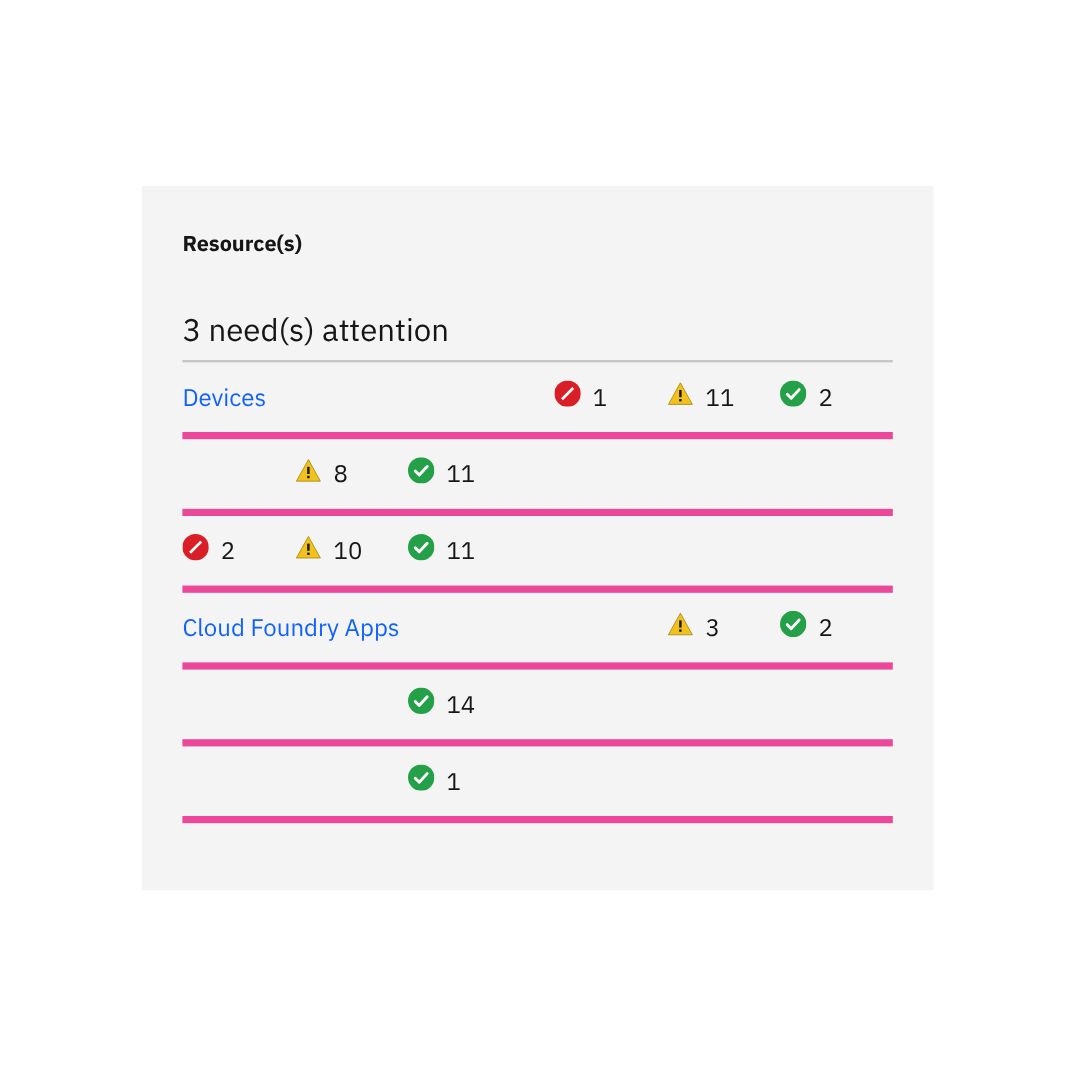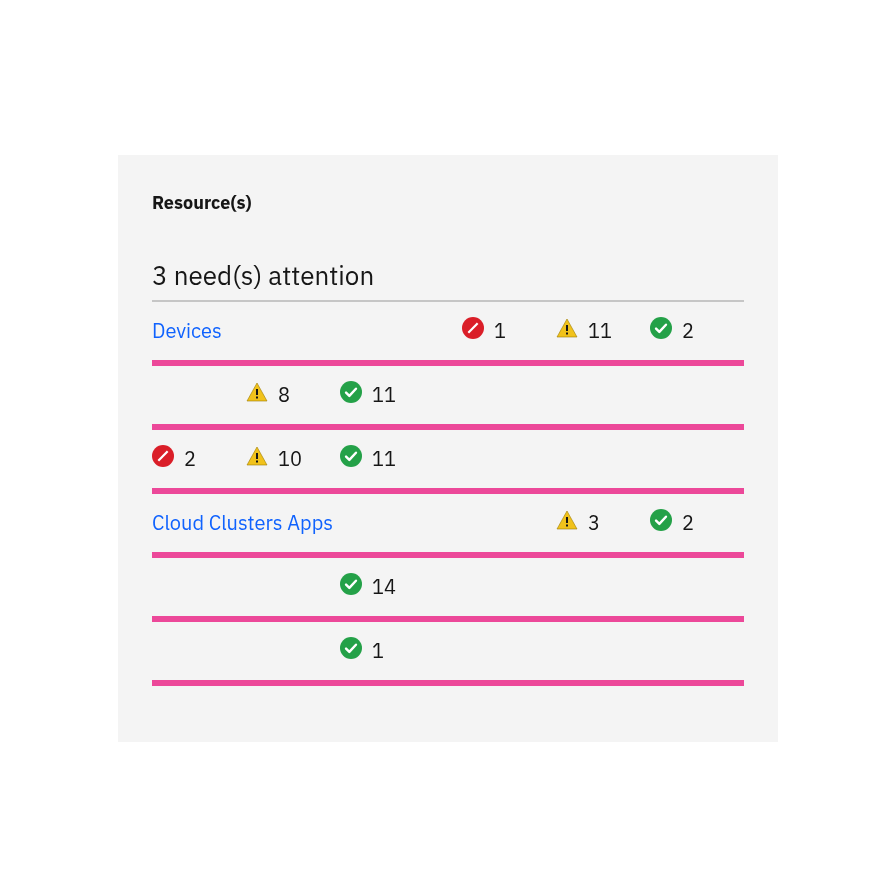--- a/index.html
+++ b/index.html
@@ -134,21 +134,21 @@
         </div>
         <div class="count-cell">
           <span><svg class="icon" viewBox="0 0 20 20" xmlns="http://www.w3.org/2000/svg">
               <circle cx="10" cy="10" r="10" fill="#24a148"></circle>
               <path d="M5.5 10.5 L8.5 13.5 L14.5 7" fill="none" stroke="#fff" stroke-width="2.2" stroke-linecap="round" stroke-linejoin="round"></path>
             </svg></span>
           <span>11</span>
         </div>
       </div>
       <div class="row">
-        <a class="row-link">Cloud Clusters Apps</a>
+        <a class="row-link">Cloud Foundry Apps</a>
         <div class="count-cell empty">
           <span><svg class="icon" viewBox="0 0 20 20" xmlns="http://www.w3.org/2000/svg">
               <circle cx="10" cy="10" r="10" fill="#da1e28"></circle>
               <rect x="4" y="9" width="12" height="2" fill="#fff" transform="rotate(-45 10 10)"></rect>
             </svg></span>
           <span>0</span>
         </div>
         <div class="count-cell">
           <span><svg class="icon" viewBox="0 0 22 20" xmlns="http://www.w3.org/2000/svg">
               <path d="M11 1 L21 19 L1 19 Z" fill="#f1c21b" stroke="#9c7a00" stroke-width="0.6"></path>

